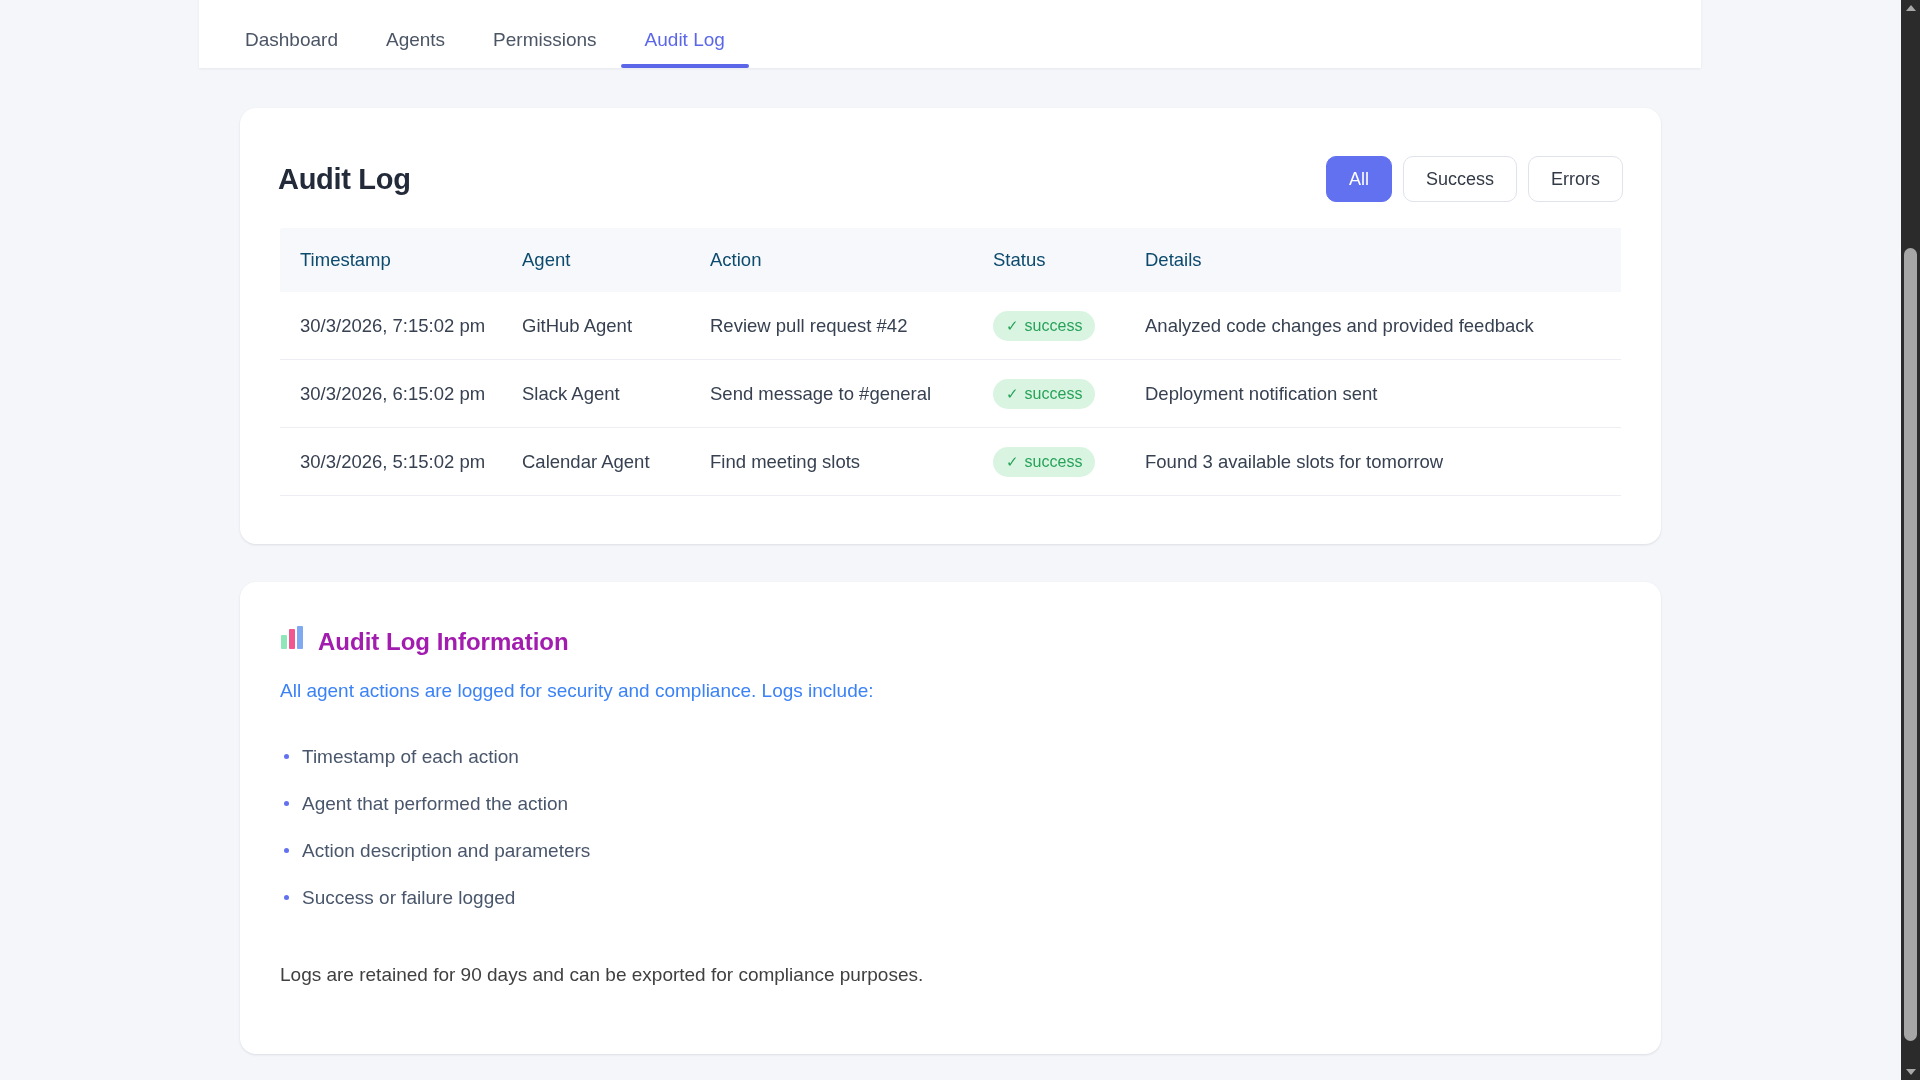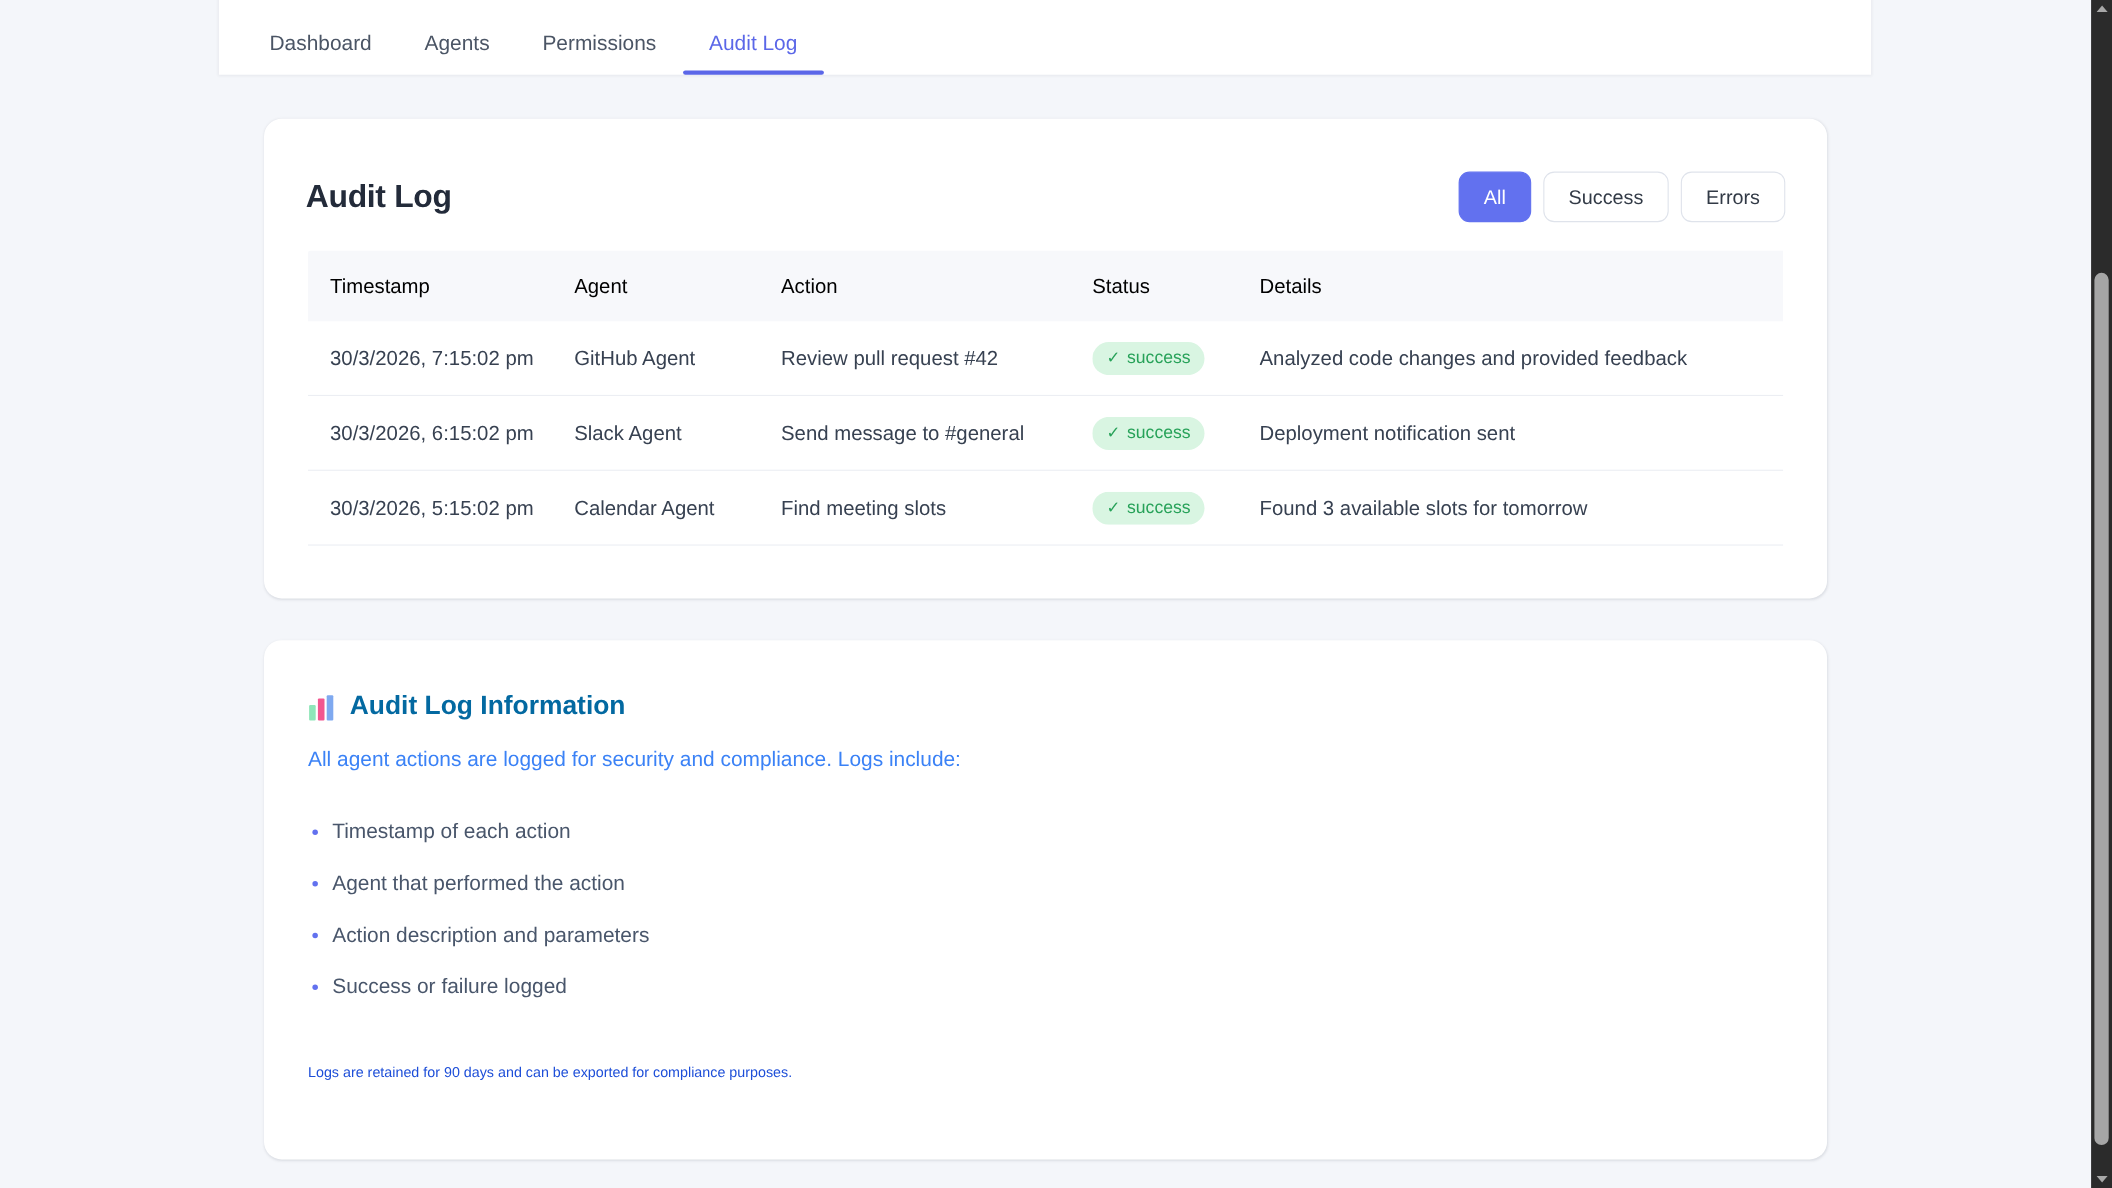--- a/index.html
+++ b/index.html
@@ -182,21 +182,21 @@
     align-items: center;
     width: 100%;
   }
   .table-head {
     background: #f7f8fb;
     height: 64px;
     border-top-left-radius: 2px;
   }
   .table-head .cell {
     font-size: 18.5px;
-    color: #000000;
+    color: #0c4a6e;
     font-weight: 400;
   }
   .table-body .table-row {
     height: 68px;
     border-bottom: 1px solid #eceef3;
   }
   .cell {
     font-size: 18.5px;
     color: #374151;
     padding-right: 12px;
@@ -223,25 +223,25 @@
     white-space: nowrap;
   }
   .badge .check { font-size: 15px; line-height: 1; }
 
   
   .info-title {
     position: absolute;
     left: 40px;
     top: 44px;
     display: flex;
-    align-items: flex-end;
+    align-items: flex-start;
     gap: 12px;
     font-size: 24px;
     font-weight: 700;
-    color: #0369a1;
+    color: #a21caf;
     line-height: 32px;
   }
   .emoji-chart {
     position: relative;
     display: inline-block;
     width: 26px;
     height: 26px;
     vertical-align: middle;
   }
   .emoji-chart i {
@@ -288,22 +288,22 @@
     width: 5px;
     height: 5px;
     border-radius: 50%;
     background: #6271ef;
   }
 
   .info-foot {
     position: absolute;
     left: 40px;
     top: 379px;
-    font-size: 13px;
-    color: #1d4ed8;
+    font-size: 19px;
+    color: #404040;
     line-height: 28px;
   }
 </style>
 </head>
 <body>
 
 <div class="viewport">
   <div class="page">
 
     <nav class="tabbar">

